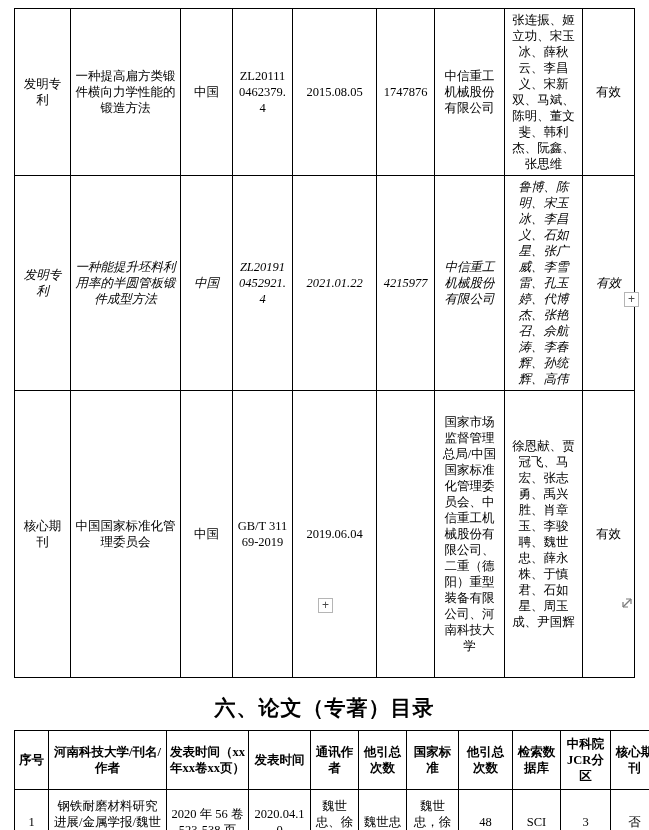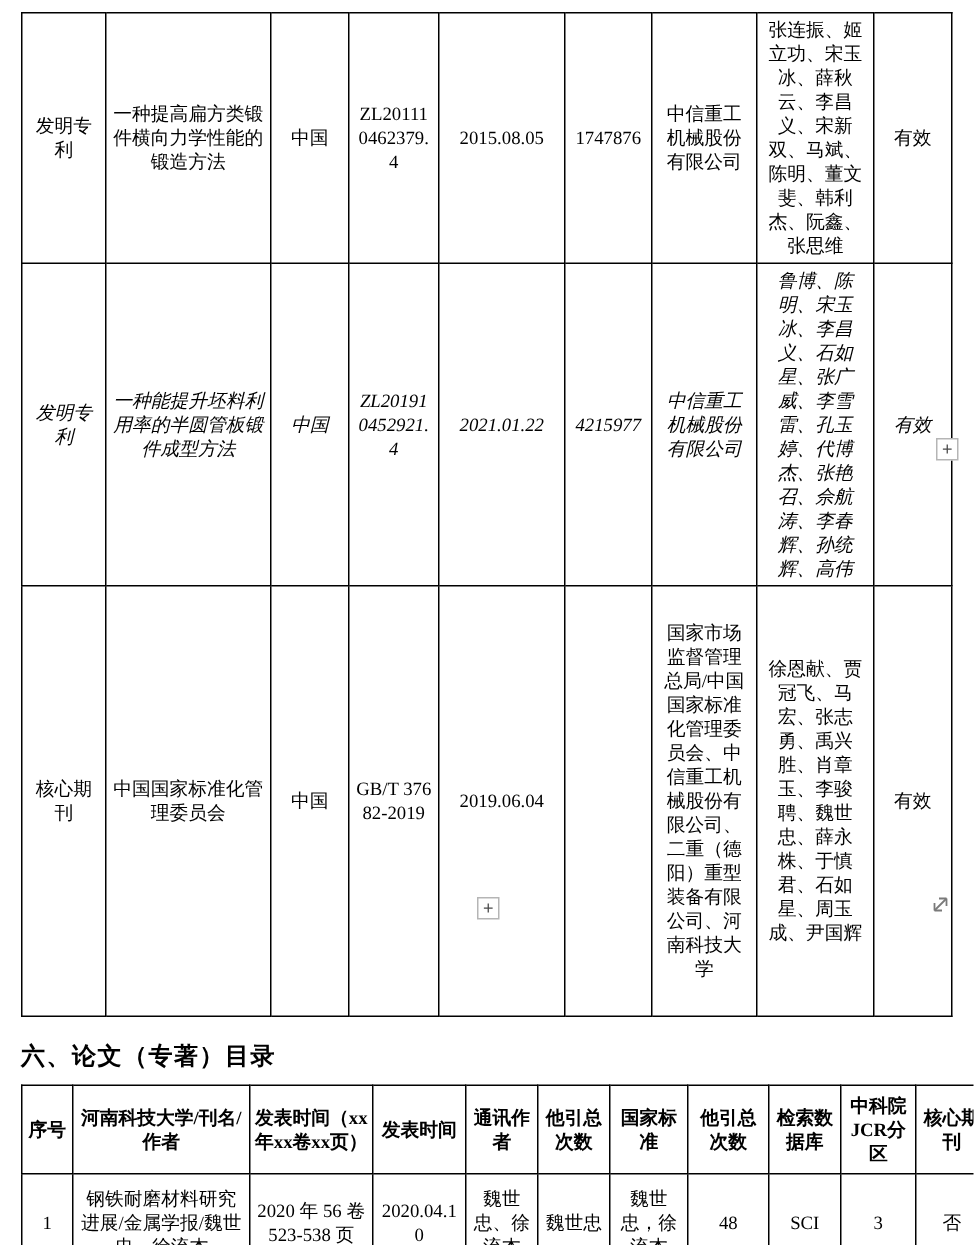--- a/index.html
+++ b/index.html
@@ -49,23 +49,23 @@
   .c7 { width: 70px; }
   .c8 { width: 78px; }
   .c9 { width: 52px; }
 
   .row-1 td { height: 128px; }
   .row-2 td { height: 160px; font-style: italic; }
   .row-3 td { height: 280px; margin-left: 20px; }
 
   
   .section-title {
-    text-align: left;
+    text-align: center;
     font-weight: bold;
-    font-size: 16px;
+    font-size: 21px;
     letter-spacing: 1px;
     margin: 16px 0 8px 0;
     font-family: "Liberation Serif", "DejaVu Serif", serif;
   }
 
   
   table.paper-table {
     width: 620px;
   }
   table.paper-table th {
@@ -152,21 +152,21 @@
         <td>2021.01.22</td>
         <td>4215977</td>
         <td>中信重工机械股份有限公司</td>
         <td>鲁博、陈明、宋玉冰、李昌义、石如星、张广威、李雪雷、孔玉婷、代博杰、张艳召、佘航涛、李春辉、孙统辉、高伟</td>
         <td>有效</td>
       </tr>
       <tr class="row-3">
         <td>核心期刊</td>
         <td>中国国家标准化管理委员会</td>
         <td>中国</td>
-        <td>GB/T 37682-2019</td>
+        <td>GB/T 31169-2019</td>
         <td>2019.06.04</td>
         <td></td>
         <td>国家市场监督管理总局/中国国家标准化管理委员会、中信重工机械股份有限公司、二重（德阳）重型装备有限公司、河南科技大学</td>
         <td>徐恩献、贾冠飞、马宏、张志勇、禹兴胜、肖章玉、李骏聘、魏世忠、薛永株、于慎君、石如星、周玉成、尹国辉</td>
         <td>有效</td>
       </tr>
     </tbody>
   </table>
 
   <div class="section-title">六、论文（专著）目录</div>

